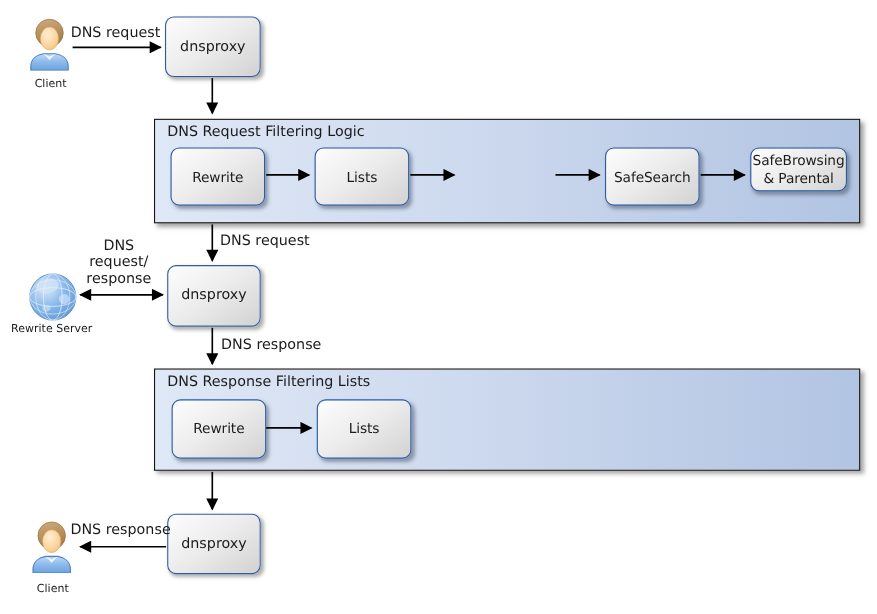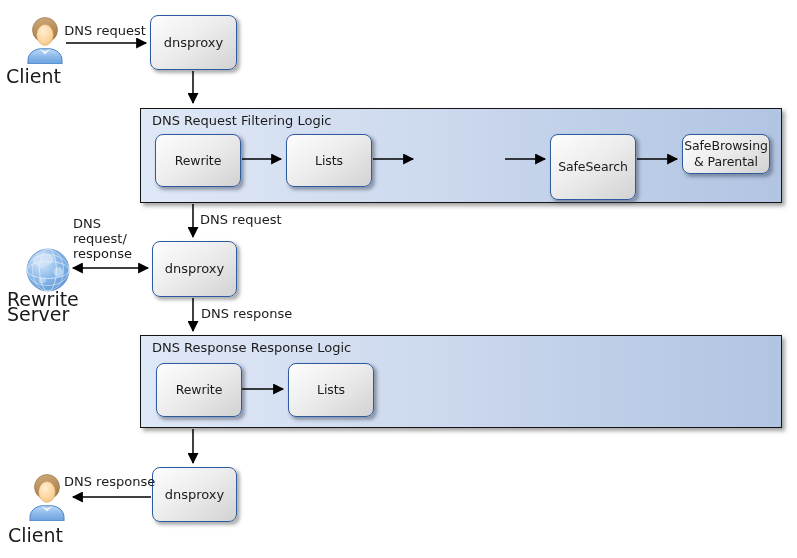--- a/index.html
+++ b/index.html
@@ -21,22 +21,22 @@
     box-shadow:2.5px 2.5px 3.5px rgba(70,80,100,0.5);
     font-size:12.5px;line-height:16px;letter-spacing:-0.1px;box-sizing:border-box;
   }
   .group{
     position:absolute;border:1.6px solid #141414;
     background:linear-gradient(90deg,#dfe8f6 0%,#cdd9ee 45%,#b1c4e2 100%);
     box-shadow:3px 3px 4px rgba(90,90,90,0.55);box-sizing:border-box;padding-left:16px;
   }
   .group-title{position:absolute;top:4px;left:11px;font-size:13px;}
   .edge-label{position:absolute;font-size:13px;line-height:15px;white-space:nowrap;}
-  .edge-label.wrap{white-space:normal;text-align:left;}
-  .actor-label{position:absolute;font-size:19px;line-height:15px;}
+  .edge-label.wrap{white-space:normal;text-align:center;}
+  .actor-label{position:absolute;font-size:10px;line-height:15px;text-align:center;}
   .icon-holder{position:absolute;}
   svg.edges{position:absolute;left:0;top:0;pointer-events:none;}
 </style>
 </head>
 <body>
 
 <div class="canvas">
 
   <svg width="0" height="0" style="position:absolute" aria-hidden="true">
     <defs>
@@ -84,35 +84,35 @@
       </svg>
   </div>
   <div class="actor-label" style="left:6px;top:69px;width:80px;">Client</div>
 
   <div class="node" style="left:150px;top:15px;width:87px;height:55px;">dnsproxy</div>
 
   <div class="group" style="left:140px;top:108px;width:642px;height:95px;">
     <div class="group-title">DNS Request Filtering Logic</div>
     <div class="box" style="left:14px;top:25px;width:86px;height:53px;">Rewrite</div>
     <div class="box" style="left:145px;top:25px;width:86px;height:53px;">Lists</div>
-    <div class="box" style="left:409px;top:25px;width:86px;height:66px;">SafeSearch</div>
+    <div class="box" style="left:409px;top:25px;width:86px;height:53px;">SafeSearch</div>
     <div class="box" style="left:541px;top:25px;width:88px;height:40px;">SafeBrowsing &amp; Parental</div>
   </div>
 
   <div class="node" style="left:152px;top:241px;width:85px;height:56px;">dnsproxy</div>
 
   <div class="icon-holder" style="left:26px;top:248px;">
     <svg width="44" height="44" viewBox="0 0 44 44">
         <use href="#globe"></use>
       </svg>
   </div>
   <div class="actor-label" style="left:7px;top:292px;width:80px;">Rewrite Server</div>
 
   <div class="group" style="left:140px;top:335px;width:642px;height:93px;">
-    <div class="group-title">DNS Response Response Logic</div>
+    <div class="group-title">DNS Response Filtering Lists</div>
     <div class="box" style="left:15px;top:27px;width:86px;height:54px;">Rewrite</div>
     <div class="box" style="left:147px;top:27px;width:86px;height:54px;">Lists</div>
   </div>
 
   <div class="node" style="left:152px;top:467px;width:85px;height:55px;">dnsproxy</div>
 
   <div class="icon-holder" style="left:28px;top:473px;">
     <svg width="38" height="48" viewBox="0 0 38 48">
         <use href="#person"></use>
       </svg>

